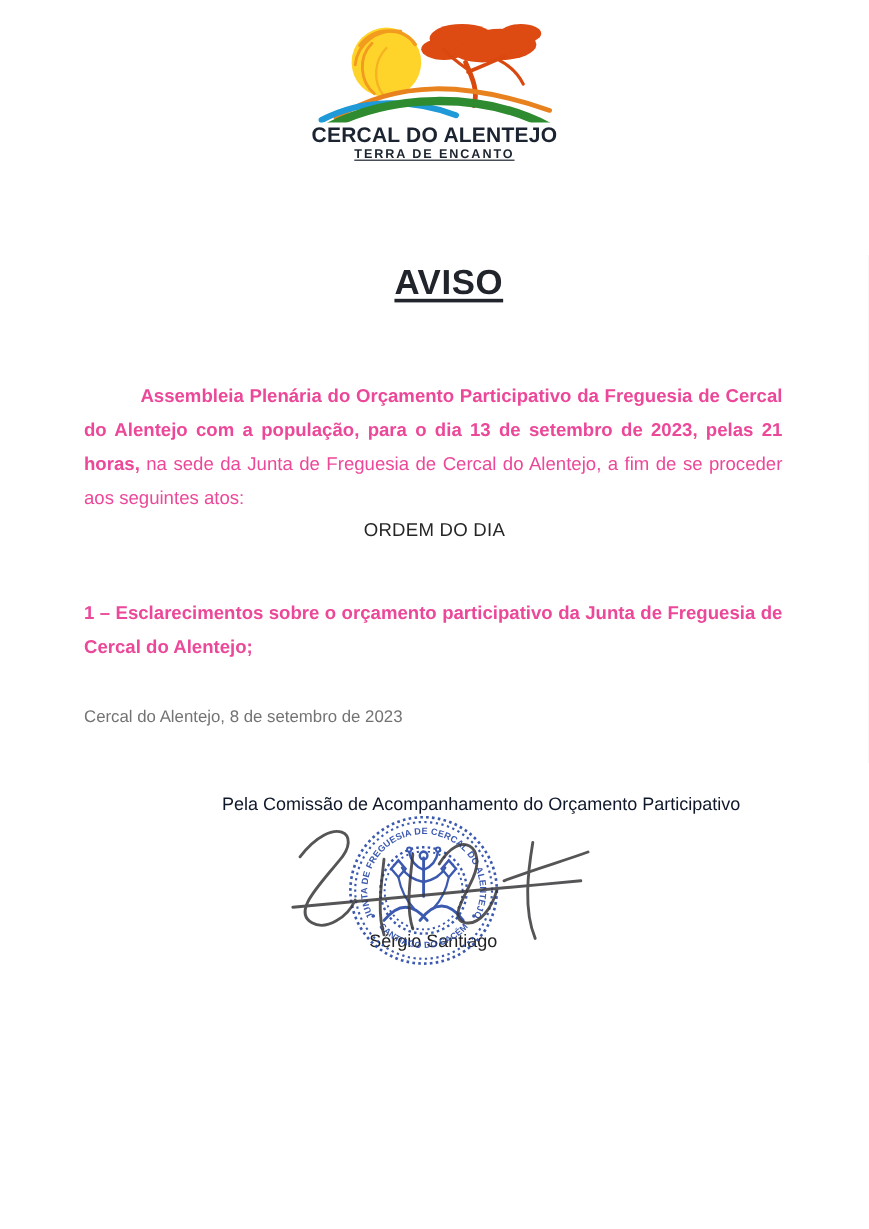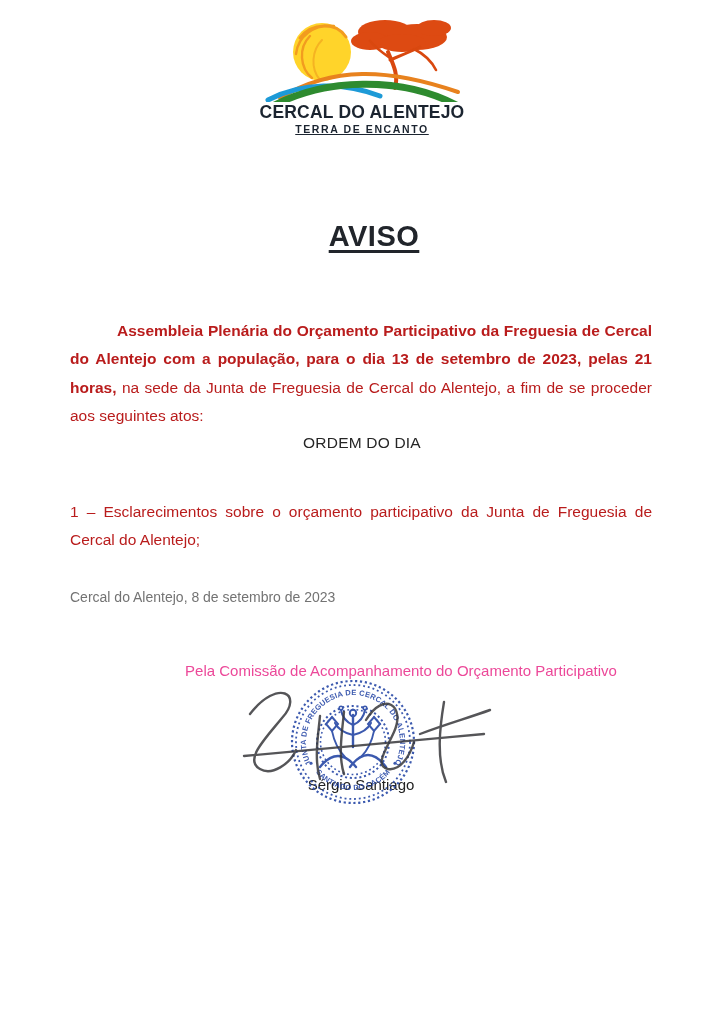--- a/index.html
+++ b/index.html
@@ -17,30 +17,30 @@
   .brand-subtitle{font-size:10.5px;font-weight:700;color:#1b2430;
     letter-spacing:1.6px;margin-top:2px;line-height:12px;text-decoration:underline;}
   
   .doc-title{position:absolute;top:220px;left:0;width:100%;text-align:center;}
   .doc-title span{
     font-size:29px;font-weight:bold;color:#21252b;letter-spacing:.5px;
     text-decoration:underline;text-decoration-thickness:2.5px;text-underline-offset:4px;margin-left:24px;
   }
   
   .para{position:absolute;left:70px;width:582px;font-size:15.5px;
-    line-height:28.5px;text-align:justify;color:#b91c1c;}
+    line-height:28.5px;text-align:justify;color:#ec4899;}
   .para-intro{top:301px;text-indent:47px;}
   .bold{font-weight:bold;}
   .ordem-heading{position:absolute;top:434px;left:0;width:100%;text-align:center;
     font-size:15.5px;font-weight:normal;color:#262626;letter-spacing:.2px;}
-  .para-item{top:482px;font-weight:normal;}
+  .para-item{top:482px;font-weight:bold;}
   .dateline{position:absolute;top:589px;left:70px;font-size:14px;color:#737373;}
   
   .committee-line{position:absolute;top:662px;left:78px;width:646px;
-    text-align:center;font-size:15px;color:#ec4899;}
+    text-align:center;font-size:15px;color:#0f172a;}
   .signer-name{position:absolute;top:776px;left:70px;width:582px;
     text-align:center;font-size:15px;color:#222;}
   .stamp{position:absolute;left:288px;top:677px;}
   .stamp text{font-weight:bold;}
   .signature-scribble{position:absolute;left:238px;top:676px;}
 </style>
 </head>
 <body>
 
 <div class="page">

